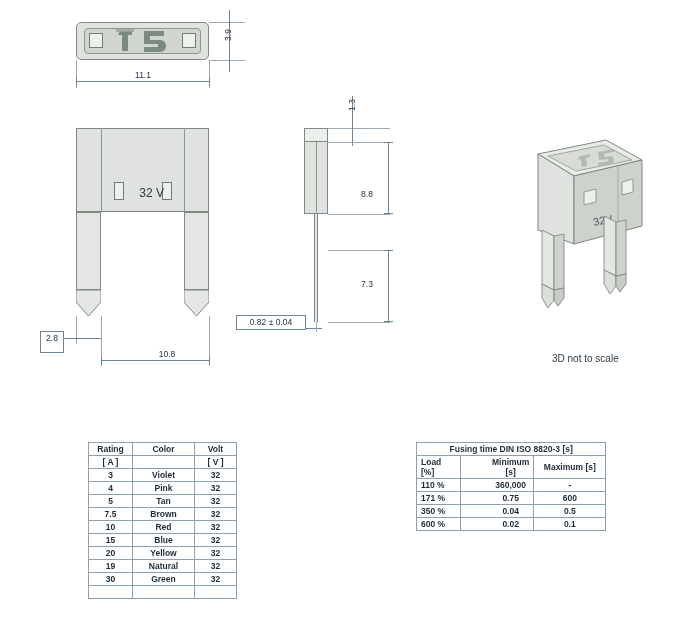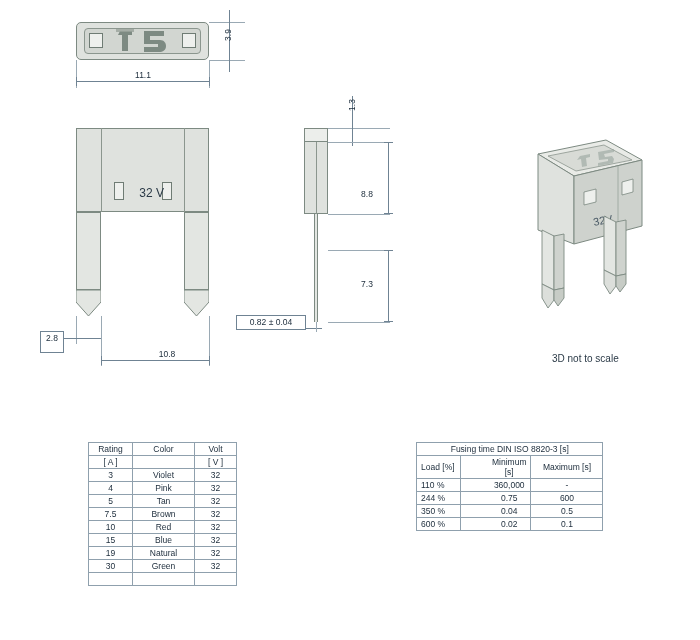--- a/index.html
+++ b/index.html
@@ -33,21 +33,21 @@
 
   
   table.dtable {
     border-collapse:collapse;
     font-size:8.5px;
     color:#1b2b3a;
   }
   table.dtable td, table.dtable th {
     border:1px solid #8fa0ad;
     padding:1px 4px;
-    font-weight:normal;
+    font-weight:bold;
     height:13px;
     box-sizing:border-box;
     background:#ffffff;
   }
   .t1 td:nth-child(1) { width:44px; text-align:center; }
   .t1 td:nth-child(2) { width:62px; text-align:center; }
   .t1 td:nth-child(3) { width:42px; text-align:center; }
   .t1 .hdr td { text-align:center; }
 
   .t2 td:nth-child(1) { width:44px; text-align:left; }
@@ -239,20 +239,25 @@
           <td>10</td>
           <td>Red</td>
           <td>32</td>
         </tr>
         <tr>
           <td>15</td>
           <td>Blue</td>
           <td>32</td>
         </tr>
         <tr>
+          <td>20</td>
+          <td>Yellow</td>
+          <td>32</td>
+        </tr>
+        <tr>
           <td>19</td>
           <td>Natural</td>
           <td>32</td>
         </tr>
         <tr>
           <td>30</td>
           <td>Green</td>
           <td>32</td>
         </tr>
         <tr>
@@ -274,21 +279,21 @@
           <td>Load [%]</td>
           <td>Minimum [s]</td>
           <td>Maximum [s]</td>
         </tr>
         <tr>
           <td>110 %</td>
           <td>360,000</td>
           <td>-</td>
         </tr>
         <tr>
-          <td>244 %</td>
+          <td>171 %</td>
           <td>0.75</td>
           <td>600</td>
         </tr>
         <tr>
           <td>350 %</td>
           <td>0.04</td>
           <td>0.5</td>
         </tr>
         <tr>
           <td>600 %</td>

